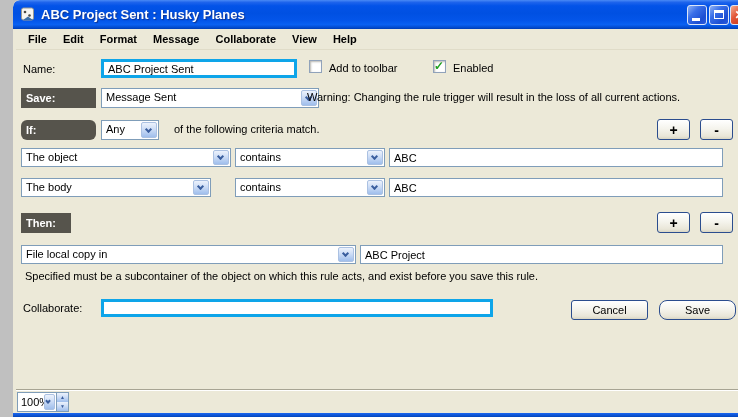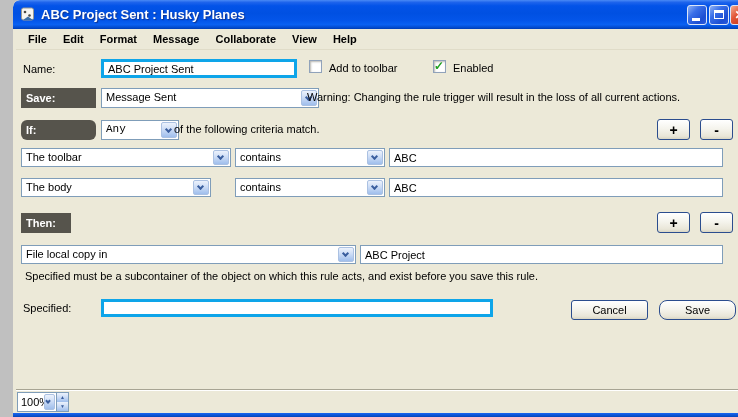--- a/index.html
+++ b/index.html
@@ -123,33 +123,33 @@
   <div class="section-label" style="left:8px; top:88px; width:75px;">Save:</div>
   <div class="combo" style="left:88px; top:88px; width:218px;">
     <span class="ctext">Message Sent</span>
     <span class="arrow-btn">
         <span class="chev"></span>
       </span>
   </div>
   <span class="lbl" style="left:294px; top:91px;">Warning:  Changing the rule trigger will result in the loss of all current actions.</span>
 
   <div class="section-label" style="left:8px; top:120px; width:75px;border-radius:6px;">If:</div>
-  <div class="combo" style="left:88px; top:120px; width:78px;font-family:Liberation Mono, monospace;">
+  <div class="combo" style="left:88px; top:120px; width:58px;">
     <span class="ctext">Any</span>
     <span class="arrow-btn">
         <span class="chev"></span>
       </span>
   </div>
   <span class="lbl" style="left:161px; top:123px;">of the following criteria match.</span>
   <button class="btn pm" style="left:644px; top:119px; width:33px; height:21px;">+</button>
   <button class="btn pm" style="left:687px; top:119px; width:33px; height:21px;">-</button>
 
   <div>
     <div class="combo" style="left:8px; top:148px; width:210px; height:19px;">
-      <span class="ctext">The toolbar</span>
+      <span class="ctext">The object</span>
       <span class="arrow-btn">
           <span class="chev" style="top:3px;"></span>
         </span>
     </div>
     <div class="combo" style="left:222px; top:148px; width:150px; height:19px;">
       <span class="ctext">contains</span>
       <span class="arrow-btn">
           <span class="chev" style="top:3px;"></span>
         </span>
     </div>
@@ -181,21 +181,21 @@
       <span class="ctext">File local copy in</span>
       <span class="arrow-btn">
           <span class="chev" style="top:3px;"></span>
         </span>
     </div>
     <input class="ti" style="left: 347px; top: 245px; width: 363px; height: 19px;" value="ABC Project">
   </div>
 
   <span class="note" style="left:12px; top:270px;">Specified must be a subcontainer of the object on which this rule acts, and  exist before you save this rule.</span>
 
-  <span class="lbl" style="left:10px; top:302px;">Specified:</span>
+  <span class="lbl" style="left:10px; top:302px;">Collaborate:</span>
   <input class="ti flat" style="left: 88px; top: 299px; width: 392px; height: 18px;" value="">
   <button class="btn" style="left:558px; top:300px; width:77px; height:20px;">Cancel</button>
   <button class="btn" style="left:646px; top:300px; width:77px; height:20px;border-radius:8px;">Save</button>
 
   <div class="divider" style="top:389px;"></div>
   <div class="zoomwidget">
     <span class="zoom-text">100%</span>
     <span class="zoom-drop">
         <span class="chev"></span>
       </span>

